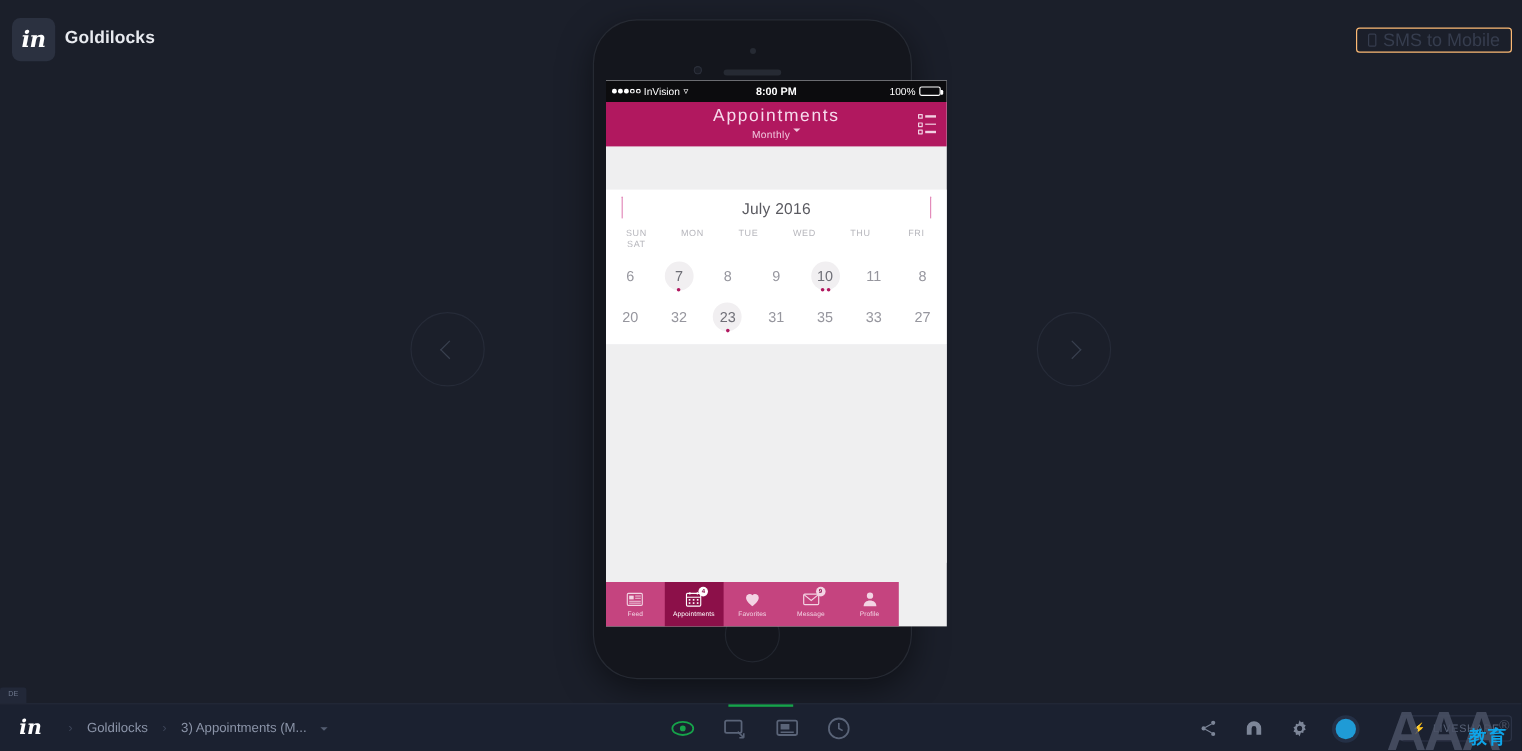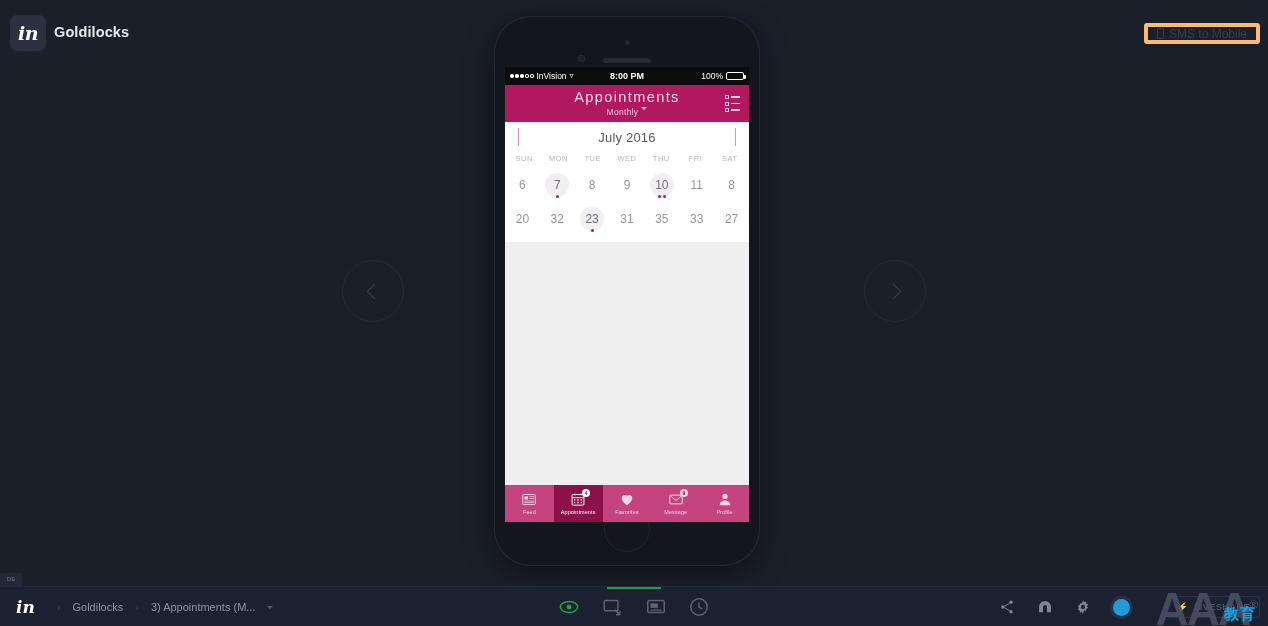--- a/index.html
+++ b/index.html
@@ -27,23 +27,23 @@
     font-size:19px; color:#fff; letter-spacing:-0.5px;
   }
   #project-title {
     position:absolute; left:54px; top:24px;
     font-size:14.5px; font-weight:700; color:#e8eaef;
     letter-spacing:0.1px;
   }
   #sms-button {
     position:absolute; right:8px; top:23px;
     height:21px; padding:0 9px;
-    border:4px solid #fdba74; border-radius:3px;
+    border:1px solid #fdba74; border-radius:3px;
     display:flex; align-items:center; gap:5px;
-    color:#363d4e; font-size:12px;
+    color:#363d4e; font-size:15px;
     background:transparent;
   }
   #sms-button .phone-glyph {
     width:7px; height:11px; border:1px solid #363d4e; border-radius:1.5px;
     display:inline-block;
   }
 
   
   .nav-circle {
     position:absolute; top:260px;
@@ -81,21 +81,21 @@
     position:absolute; left:108px; top:41px;
     width:48px; height:5px; border-radius:3px; background:#262a33;
   }
   #phone-home-button {
     position:absolute; left:50%; bottom:13px; margin-left:-23px;
     width:46px; height:46px; border-radius:50%;
     border:1px solid #22262f;
   }
   #phone-screen {
     position:absolute; left:10px; top:50px;
-    width:244px; height:455px;
+    width:284px; height:455px;
     background:#efeff0; overflow:hidden;
   }
 
   
   #ios-status-bar {
     height:18px; background:#0c0c0e; color:#fff;
     display:flex; align-items:center;
     font-size:9px; position:relative;
   }
   #status-left { position:absolute; left:5px; display:flex; align-items:center; gap:3px; }
@@ -142,34 +142,34 @@
     position:absolute; right:9px; top:10px;
     display:flex; flex-direction:column; gap:2.5px;
   }
   #agenda-view-button .row { display:flex; align-items:center; gap:2.5px; }
   #agenda-view-button .row .bx {
     width:4px; height:4px; border:1px solid #f2cfe2; border-radius:0.5px;
   }
   #agenda-view-button .row .ln { width:9px; height:1.5px; background:#f2cfe2; }
 
   
-  #calendar-panel { background:#fff; padding-bottom:6px; }
+  #calendar-panel { background:#fff; padding-bottom:6px;margin-top:36px; }
   #month-nav {
     height:31px; display:flex; align-items:center;
     justify-content:space-between; padding:0 13px;
   }
   #month-label { font-size:13px; color:#5a5a60; font-weight:400; letter-spacing:0.2px; }
   .month-chev {
     width:8px; height:8px;
     border-top:1.5px solid #e38cbb; border-right:1.5px solid #e38cbb;
   }
   #prev-month-button .month-chev { transform:rotate(-135deg); }
   #next-month-button .month-chev { transform:rotate(45deg); }
   #weekday-row {
-    display:grid; grid-template-columns:repeat(7,1fr);
+    display:grid; grid-template-columns:repeat(6,1fr);
     padding:1px 2px 5px 2px;
   }
   #weekday-row div {
     text-align:center; font-size:7.5px; color:#b6b6bc; letter-spacing:0.5px;
   }
   .cal-week { display:grid; grid-template-columns:repeat(7,1fr); }
   .cal-cell {
     height:34px; display:flex; flex-direction:column;
     align-items:center; justify-content:center; position:relative;
   }

